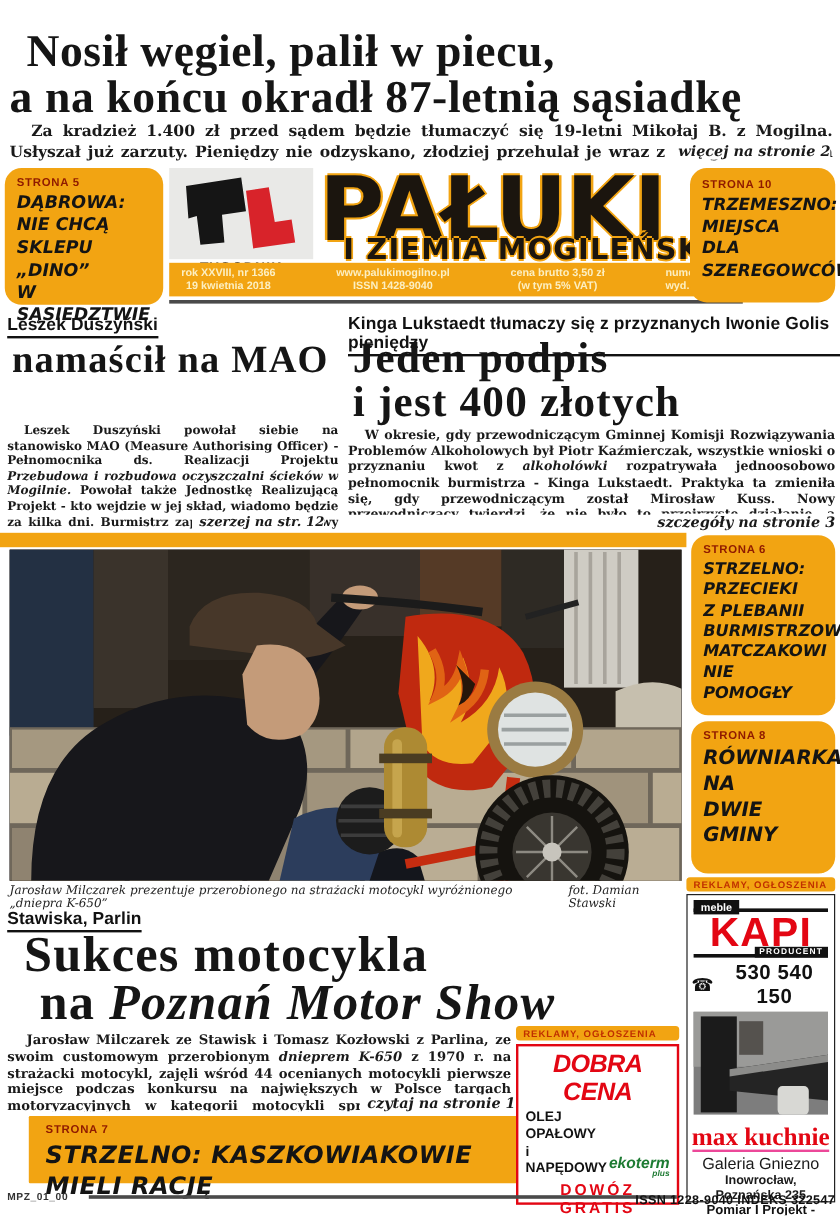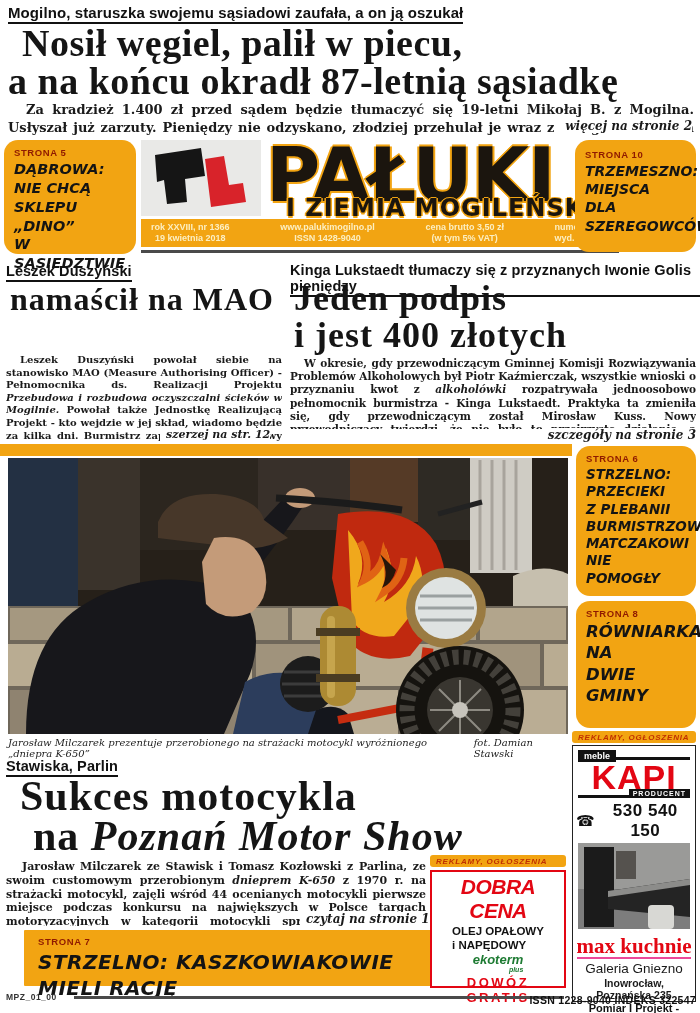--- a/index.html
+++ b/index.html
@@ -70,28 +70,28 @@
     background:#FFD02B; border-radius:5px; width:27px; height:22px;
     display:flex; align-items:center; justify-content:center;
     font-size:18px; color:#111; font-family:"Liberation Sans", sans-serif; font-weight:bold;
   }
   .gray-rule { background:#4a4a4a; }
 
   
   .rek-bar {
     background:#F2A412; border-radius:3px;
     font-family:"Liberation Sans", sans-serif; font-weight:bold; font-size:8px;
-    letter-spacing:.8px; color:#C03000; padding:2px 6px 1px;font-style:italic;
+    letter-spacing:.8px; color:#C03000; padding:2px 6px 1px;
   }
   .ad-dc {
     border:2.5px solid #E30613; background:#fff; text-align:center;
     font-family:"Liberation Sans", sans-serif; padding:3px 4px;
   }
   .dc-title { color:#E30613; font-weight:bold; font-style:italic; font-size:21px; letter-spacing:-.5px; }
-  .dc-row { display:flex; justify-content:space-between; align-items:center; padding:1px 2px;flex-direction:column; }
+  .dc-row { display:flex; justify-content:space-between; align-items:flex-end; padding:1px 2px; }
   .dc-prod { text-align:left; font-weight:bold; font-size:11.5px; line-height:1.25; color:#111; }
   .dc-eco { color:#1E7B33; font-weight:bold; font-style:italic; font-size:13px; line-height:1; text-align:right; }
   .dc-eco small { display:block; font-size:7px; font-weight:bold; }
   .dc-delivery { color:#E30613; font-weight:bold; font-size:13px; letter-spacing:2.5px; margin-top:1px; }
 
   .ad-kapi {
     border:1.5px solid #222; background:#fff; text-align:center; padding:3px 3px;
     font-family:"Liberation Sans", sans-serif;
   }
   .kapi-logo { position:relative; border-top:3px solid #111; border-bottom:3px solid #111; margin:8px 2px 2px; padding:1px 0 2px; }
@@ -125,23 +125,20 @@
   .footer-issn { font-family:"Liberation Sans", sans-serif; font-size:10.5px; font-weight:bold; color:#111; text-align:right; letter-spacing:.3px; }
 
   .banner7 { background:#F2A412; border-radius:1px; padding:6px 14px 7px;margin-left:14px; }
   .banner7 .promo-text { font-size:20px; letter-spacing:.5px; }
 </style>
 </head>
 <body>
 
 <div class="page">
 
-  <div class="abs" style="left:8px; top:4px;">
-    <span class="kicker" style="font-size:15px;">Mogilno, staruszka swojemu sąsiadowi zaufała, a on ją oszukał</span>
-  </div>
   <div class="abs headline" style="left:8px; top:24px; width:688px; font-size:38px; line-height:38px;">
     <div style="padding-left:14px; white-space:nowrap;">Nosił węgiel, palił w piecu,</div>
     <div style="white-space:nowrap;">a na końcu okradł 87-letnią sąsiadkę</div>
   </div>
   <div class="abs body-text" style="left:8px; top:101px; width:686px; height:36px; font-size:13px; line-height:1.35; text-indent:18px;">Za kradzież 1.400 zł przed sądem będzie tłumaczyć się 19-letni Mikołaj B. z Mogilna. Usłyszał już zarzuty. Pieniędzy nie odzyskano, złodziej przehulał je wraz z kolegami m.in. na alkohol i słodycze.</div>
   <span class="abs more-note" style="right:8px; top:119px;">więcej na stronie 2</span>
 
   <div class="abs promo-box" style="left:4px; top:140px; width:132px; height:114px;">
     <div class="promo-label">STRONA 5</div>
     <div class="promo-text" style="font-size:14.5px;"><span>DĄBROWA:</span><br><span>NIE CHCĄ</span><br><span>SKLEPU</span><br><span>„DINO”</span><br><span>W SĄSIEDZTWIE</span></div>
@@ -337,21 +334,21 @@
     <span>Jarosław Milczarek ze Stawisk i Tomasz Kozłowski z Parlina, ze swoim customowym przerobionym </span><span class="ital">dnieprem K-650</span><span> z 1970 r. na strażacki motocykl, zajęli wśród 44 ocenianych motocykli pierwsze miejsce podczas konkursu na największych w Polsce targach motoryzacyjnych w kategorii motocykli sprzed 1989 r. Poza ogromnym prestiżem otrzymali nagrodę w wysokości 1.000 zł.</span>
   </div>
   <span class="abs more-note" style="left:300px; top:912px;">czytaj na stronie 17</span>
 
   <div class="abs banner7" style="left:10px; top:930px; width:408px; height:56px;">
     <div class="promo-label">STRONA 7</div>
     <div class="promo-text">STRZELNO: KASZKOWIAKOWIE MIELI RACJĘ</div>
   </div>
 
   <div class="abs rek-bar" style="left:430px; top:855px; width:136px;">REKLAMY, OGŁOSZENIA</div>
-  <div class="abs ad-dc" style="left:430px; top:870px; width:136px; height:118px;">
+  <div class="abs ad-dc" style="left:430px; top:870px; width:136px; height:134px;">
     <div class="dc-title">DOBRA CENA</div>
     <div class="dc-row">
       <div class="dc-prod">
         <div>OLEJ OPAŁOWY</div>
         <div>i NAPĘDOWY</div>
       </div>
       <div class="dc-eco">
         <span>ekoterm</span>
         <small>plus</small>
       </div>

